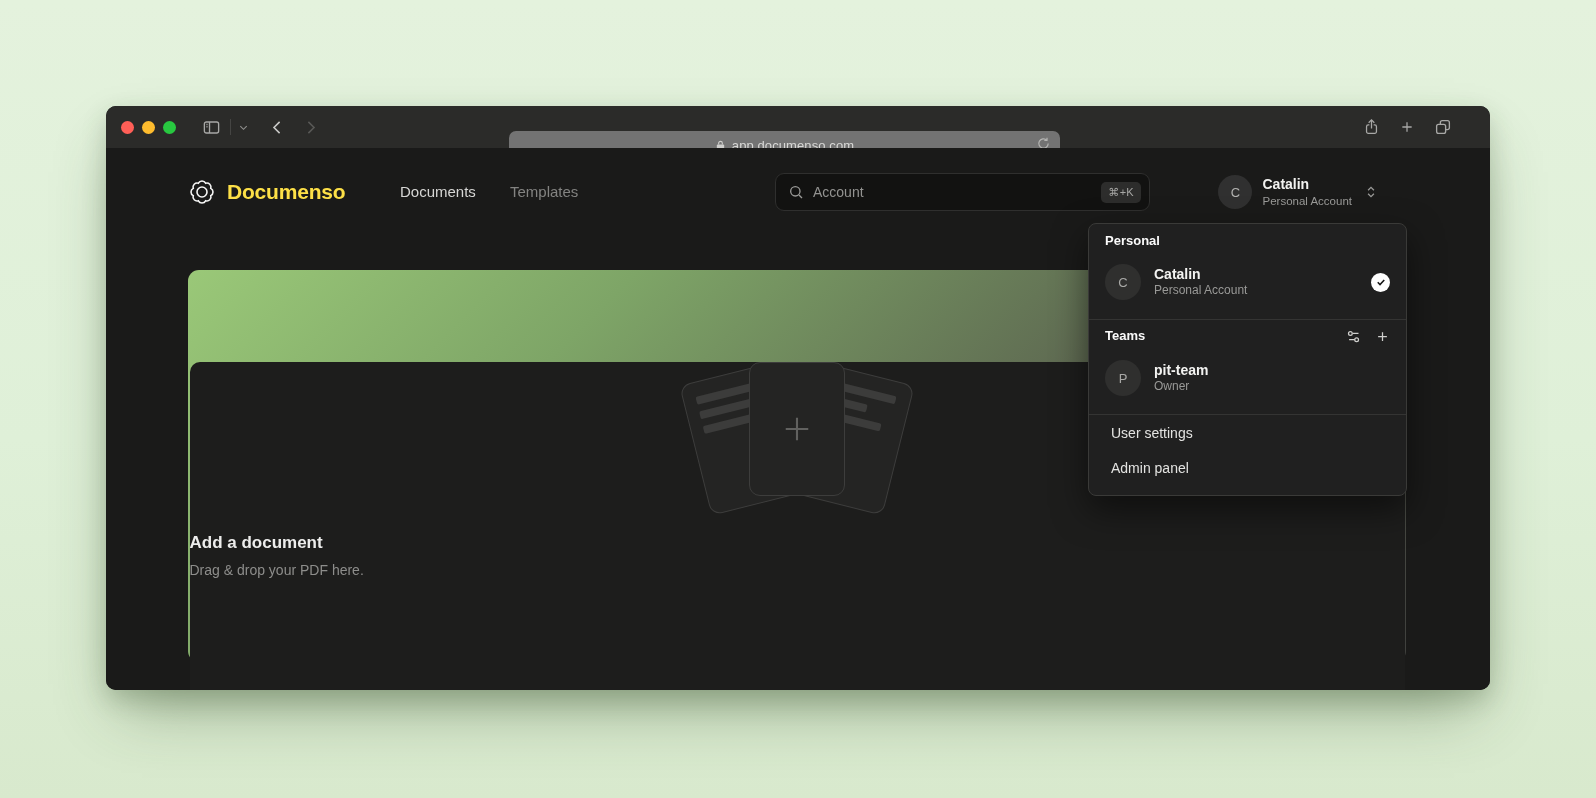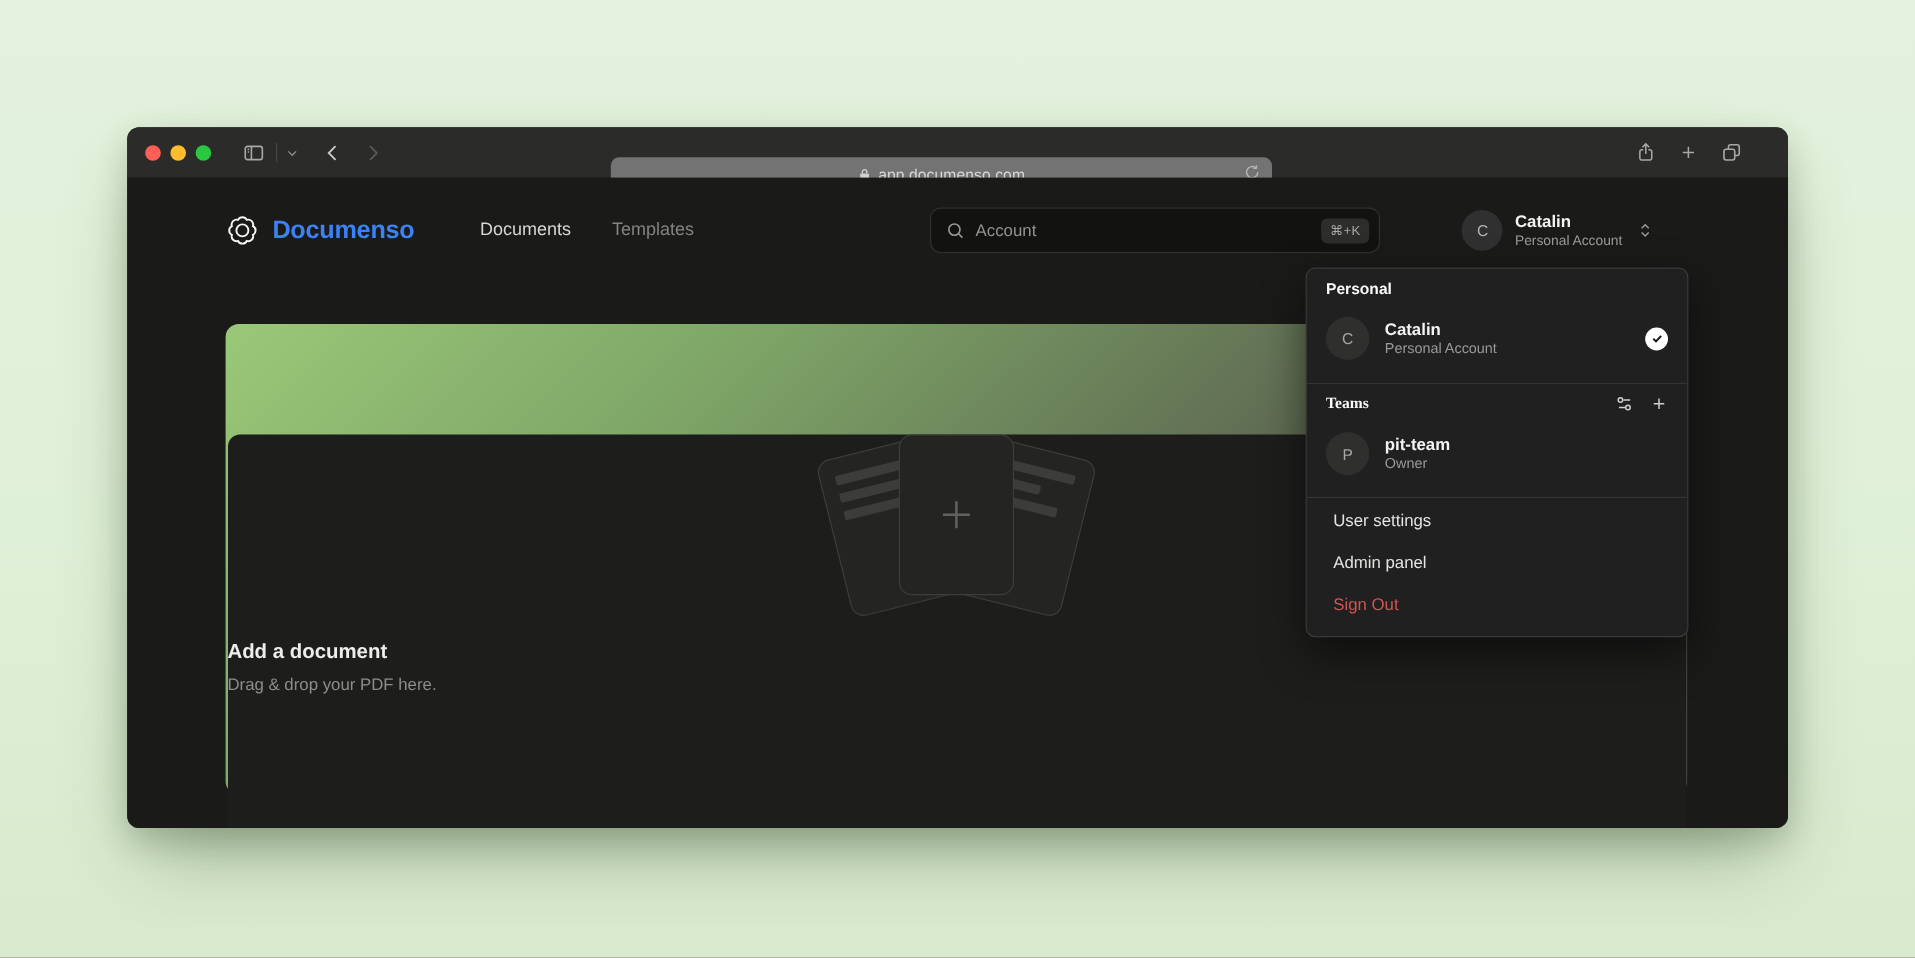--- a/index.html
+++ b/index.html
@@ -28,21 +28,21 @@
   .urlbar .url{ font-size:13px; letter-spacing:.1px; }
   .lock{ color:#cfcfcd; display:inline-flex; }
   .reload{ position:absolute; right:9px; top:5px; color:#b5b5b3; }
   .tb-right{ position:absolute; right:38px; top:0; height:42px; display:flex; align-items:center; gap:19px; }
 
   
   .page{ position:absolute; left:0; right:0; top:42px; bottom:0; background:#1a1a19; }
   .appheader{ position:absolute; left:82px; top:22px; width:1218px; height:44px; }
   .brand{ position:absolute; left:0; top:0; height:44px; display:flex; align-items:center; gap:11px; cursor:pointer; }
   .logo{ display:inline-flex; color:#f5f5f4; }
-  .brandname{ font-size:21px; font-weight:700; color:#3b82f6; letter-spacing:-.2px;text-align:center; }
+  .brandname{ font-size:21px; font-weight:700; color:#fde047; letter-spacing:-.2px;text-align:center; }
   .nav-item{ position:absolute; top:0; height:44px; line-height:44px; font-size:15px; font-weight:500; cursor:pointer; }
   .nav-item.active{ left:212px; color:#d6d6d4; }
   .nav-item.dim{ left:322px; color:#838381; }
   .search{ position:absolute; left:587px; top:3px; width:375px; height:38px; background:#121211;
     border:1px solid #2f2f2e; border-radius:9px; display:flex; align-items:center; padding:0 8px 0 12px; cursor:text; }
   .search .mag{ color:#9a9a98; display:inline-flex; }
   .search .ph{ margin-left:9px; font-size:14px; color:#939391; }
   .search .kbd{ margin-left:auto; background:#2d2d2c; color:#a6a6a4; border-radius:5px;
     font-size:11px; padding:4px 7px; letter-spacing:.3px; }
   .account{ position:absolute; right:28px; top:3px; height:38px; display:flex; align-items:center; gap:10px; cursor:pointer; }
@@ -66,21 +66,21 @@
   .bar{ height:8px; border-radius:2px; background:#3c3c3b; margin-bottom:7px; }
   .plus-big{ color:#61615f; display:inline-flex; }
   .dz-title{ margin-top:21px; font-size:17px; font-weight:700; color:#ededec; }
   .dz-sub{ margin-top:9px; font-size:14px; color:#8d8d8b; }
 
   
   .menu{ position:absolute; left:982px; top:117px; width:319px; z-index:50;
     background:#202020; border:1px solid #3a3a38; border-radius:8px; padding:8px 0 9px;
     box-shadow:0 14px 34px rgba(0,0,0,.5); }
   .m-label{ margin:0 16px; line-height:18px; font-size:13px; font-weight:700; color:#fafafa; }
-  .m-teamsrow{ display:flex; align-items:center; margin:7px 16px 0;font-family:Liberation Serif, serif; }
+  .m-teamsrow{ display:flex; align-items:center; margin:7px 16px 0; }
   .m-ticons{ margin-left:auto; display:flex; align-items:center; gap:14px; color:#cfcfcd; }
   .m-ticons .mi{ display:inline-flex; cursor:pointer; }
   .m-acct{ margin:10px 16px 0; height:44px; display:flex; align-items:center; gap:13px; cursor:pointer; }
   .m-acct.team{ margin-top:11px; }
   .m-avatar{ width:36px; height:36px; border-radius:50%; background:#2f2f2e; color:#a8a8a6;
     display:inline-flex; align-items:center; justify-content:center; font-size:13px; flex:none; }
   .m-texts{ display:flex; flex-direction:column; line-height:1.3; }
   .m-name{ font-size:14px; font-weight:700; color:#f3f3f1; }
   .m-sub{ font-size:12px; color:#999997; }
   .m-check{ margin-left:auto; width:19px; height:19px; border-radius:50%; background:#ffffff;
@@ -275,18 +275,17 @@
           <span class="m-name">pit-team</span>
           <span class="m-sub">Owner</span>
         </span>
       </div>
 
       <div class="m-div second"></div>
 
       <div class="m-items">
         <div class="m-item">User settings</div>
         <div class="m-item">Admin panel</div>
-        <div class="m-item danger">Sign Out</div>
       </div>
     </div>
 
   </div>
 </div>
 
 </body></html>

